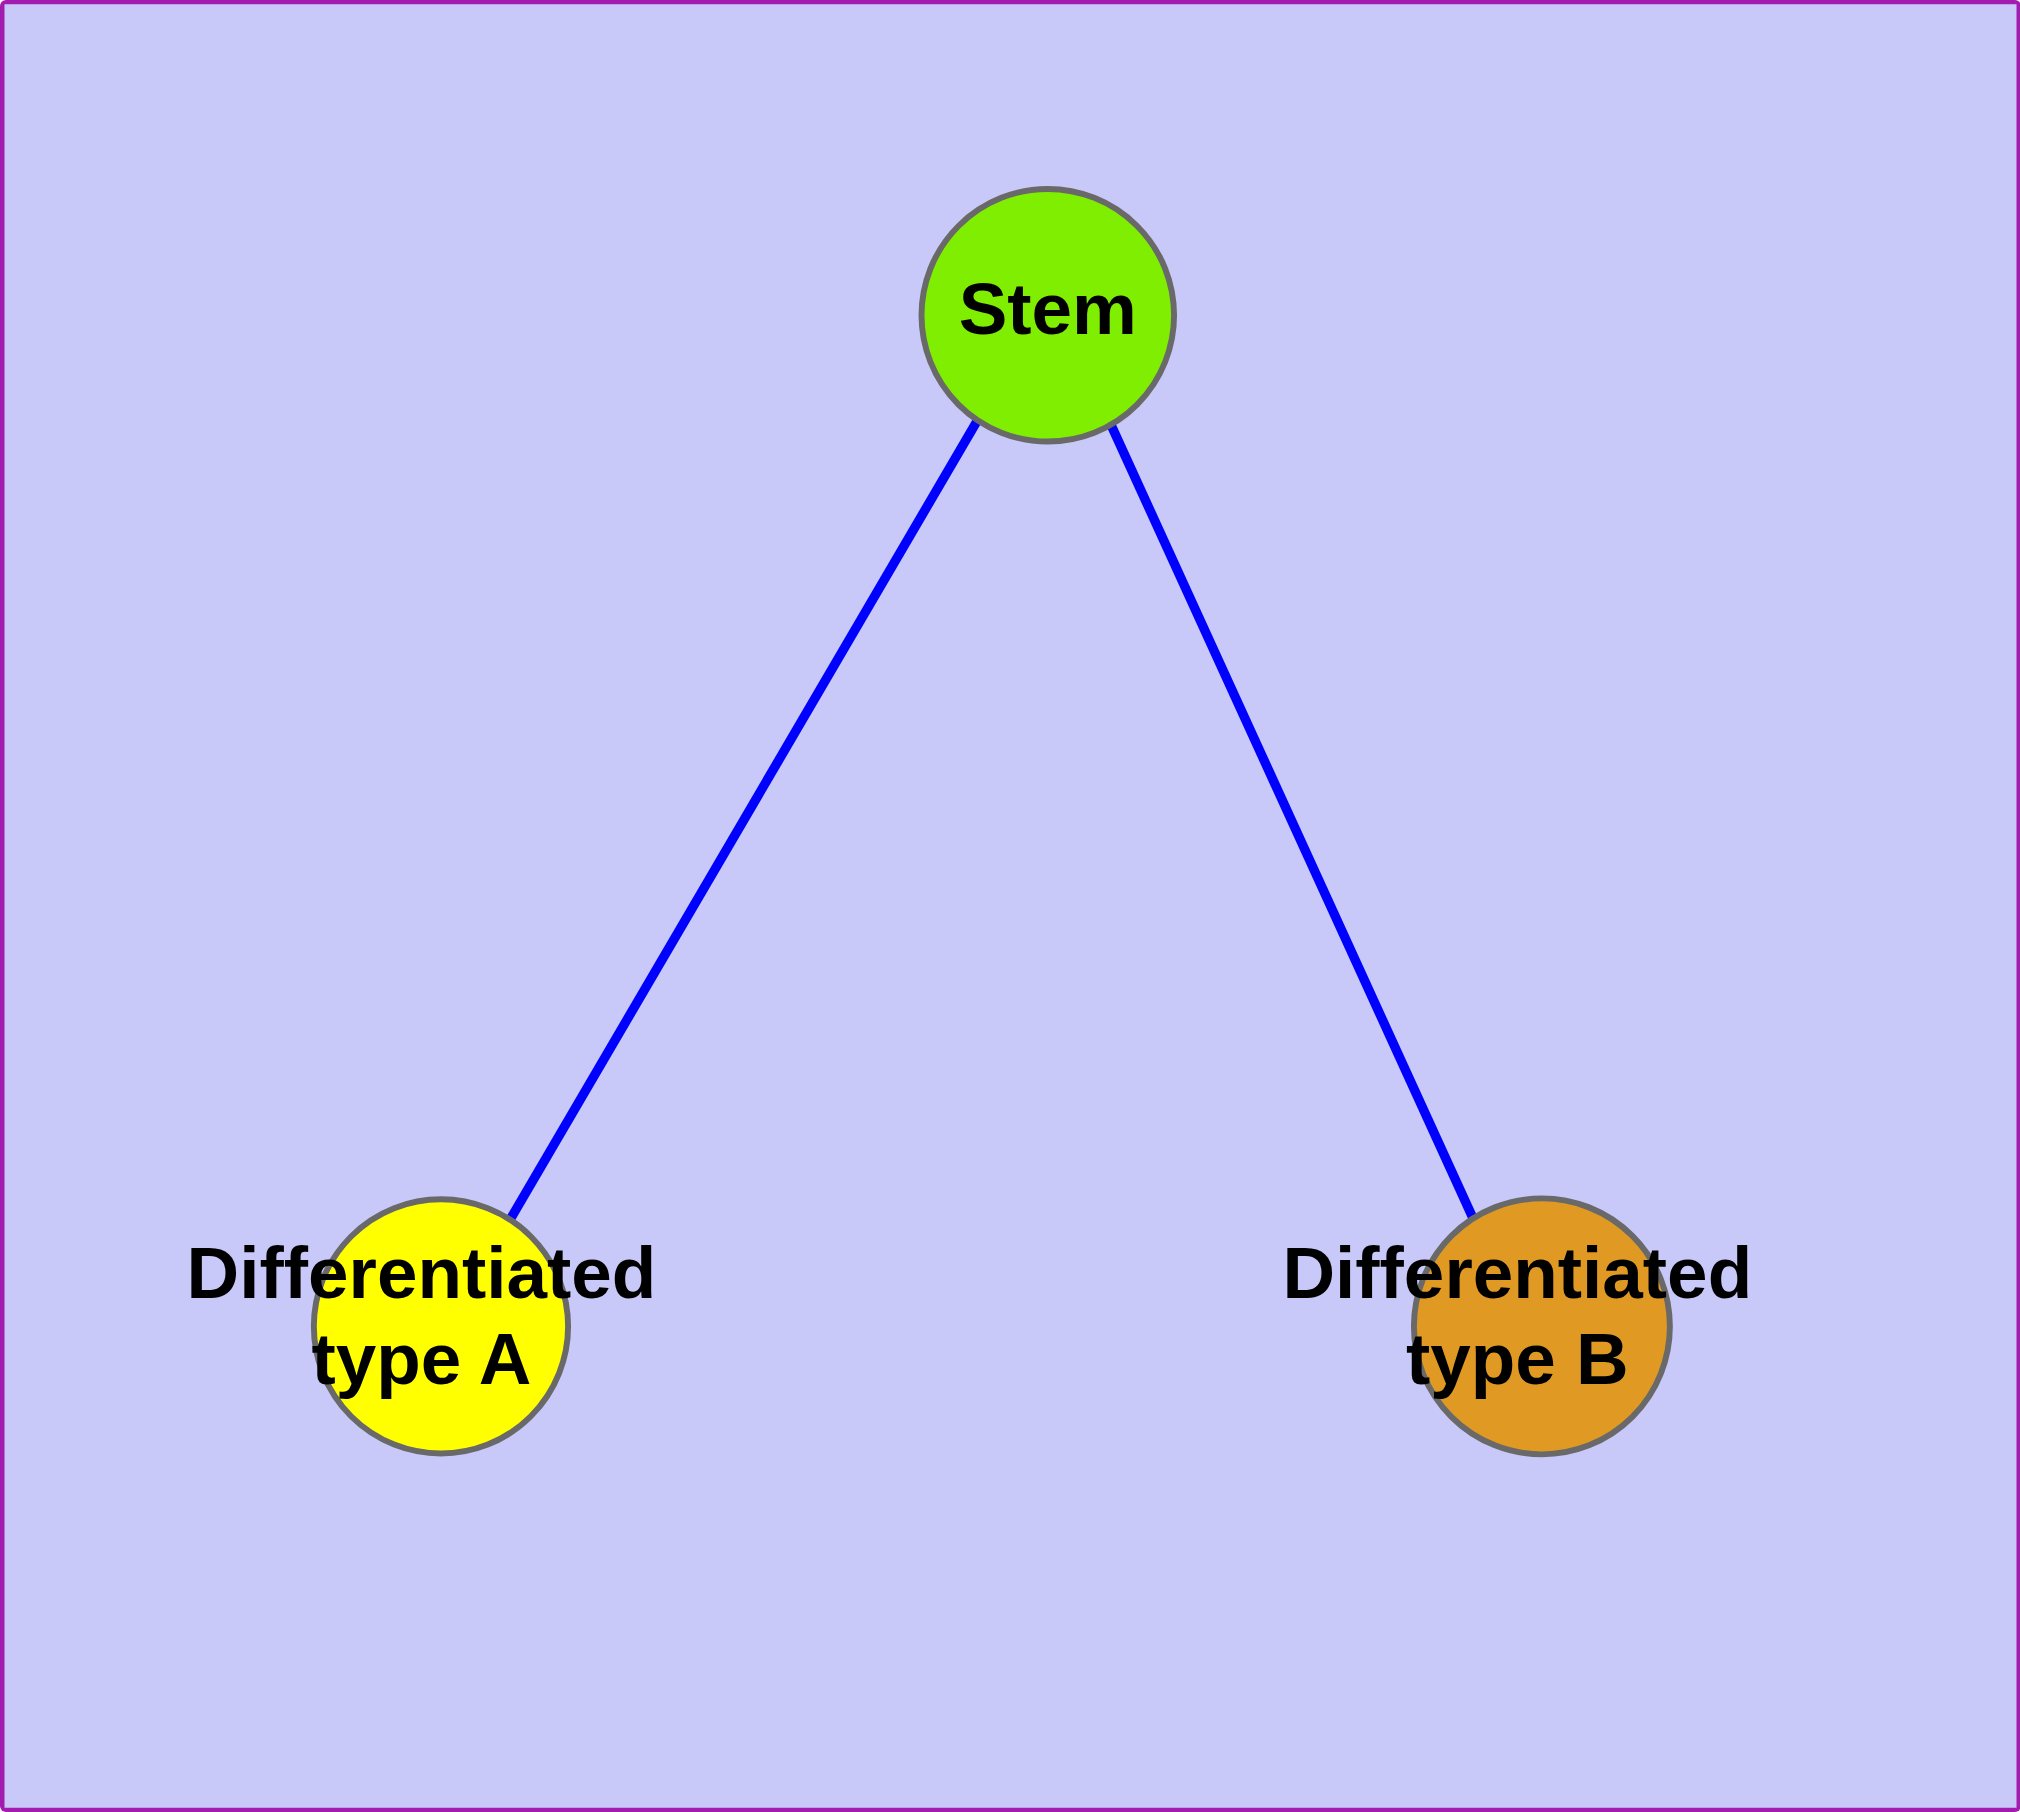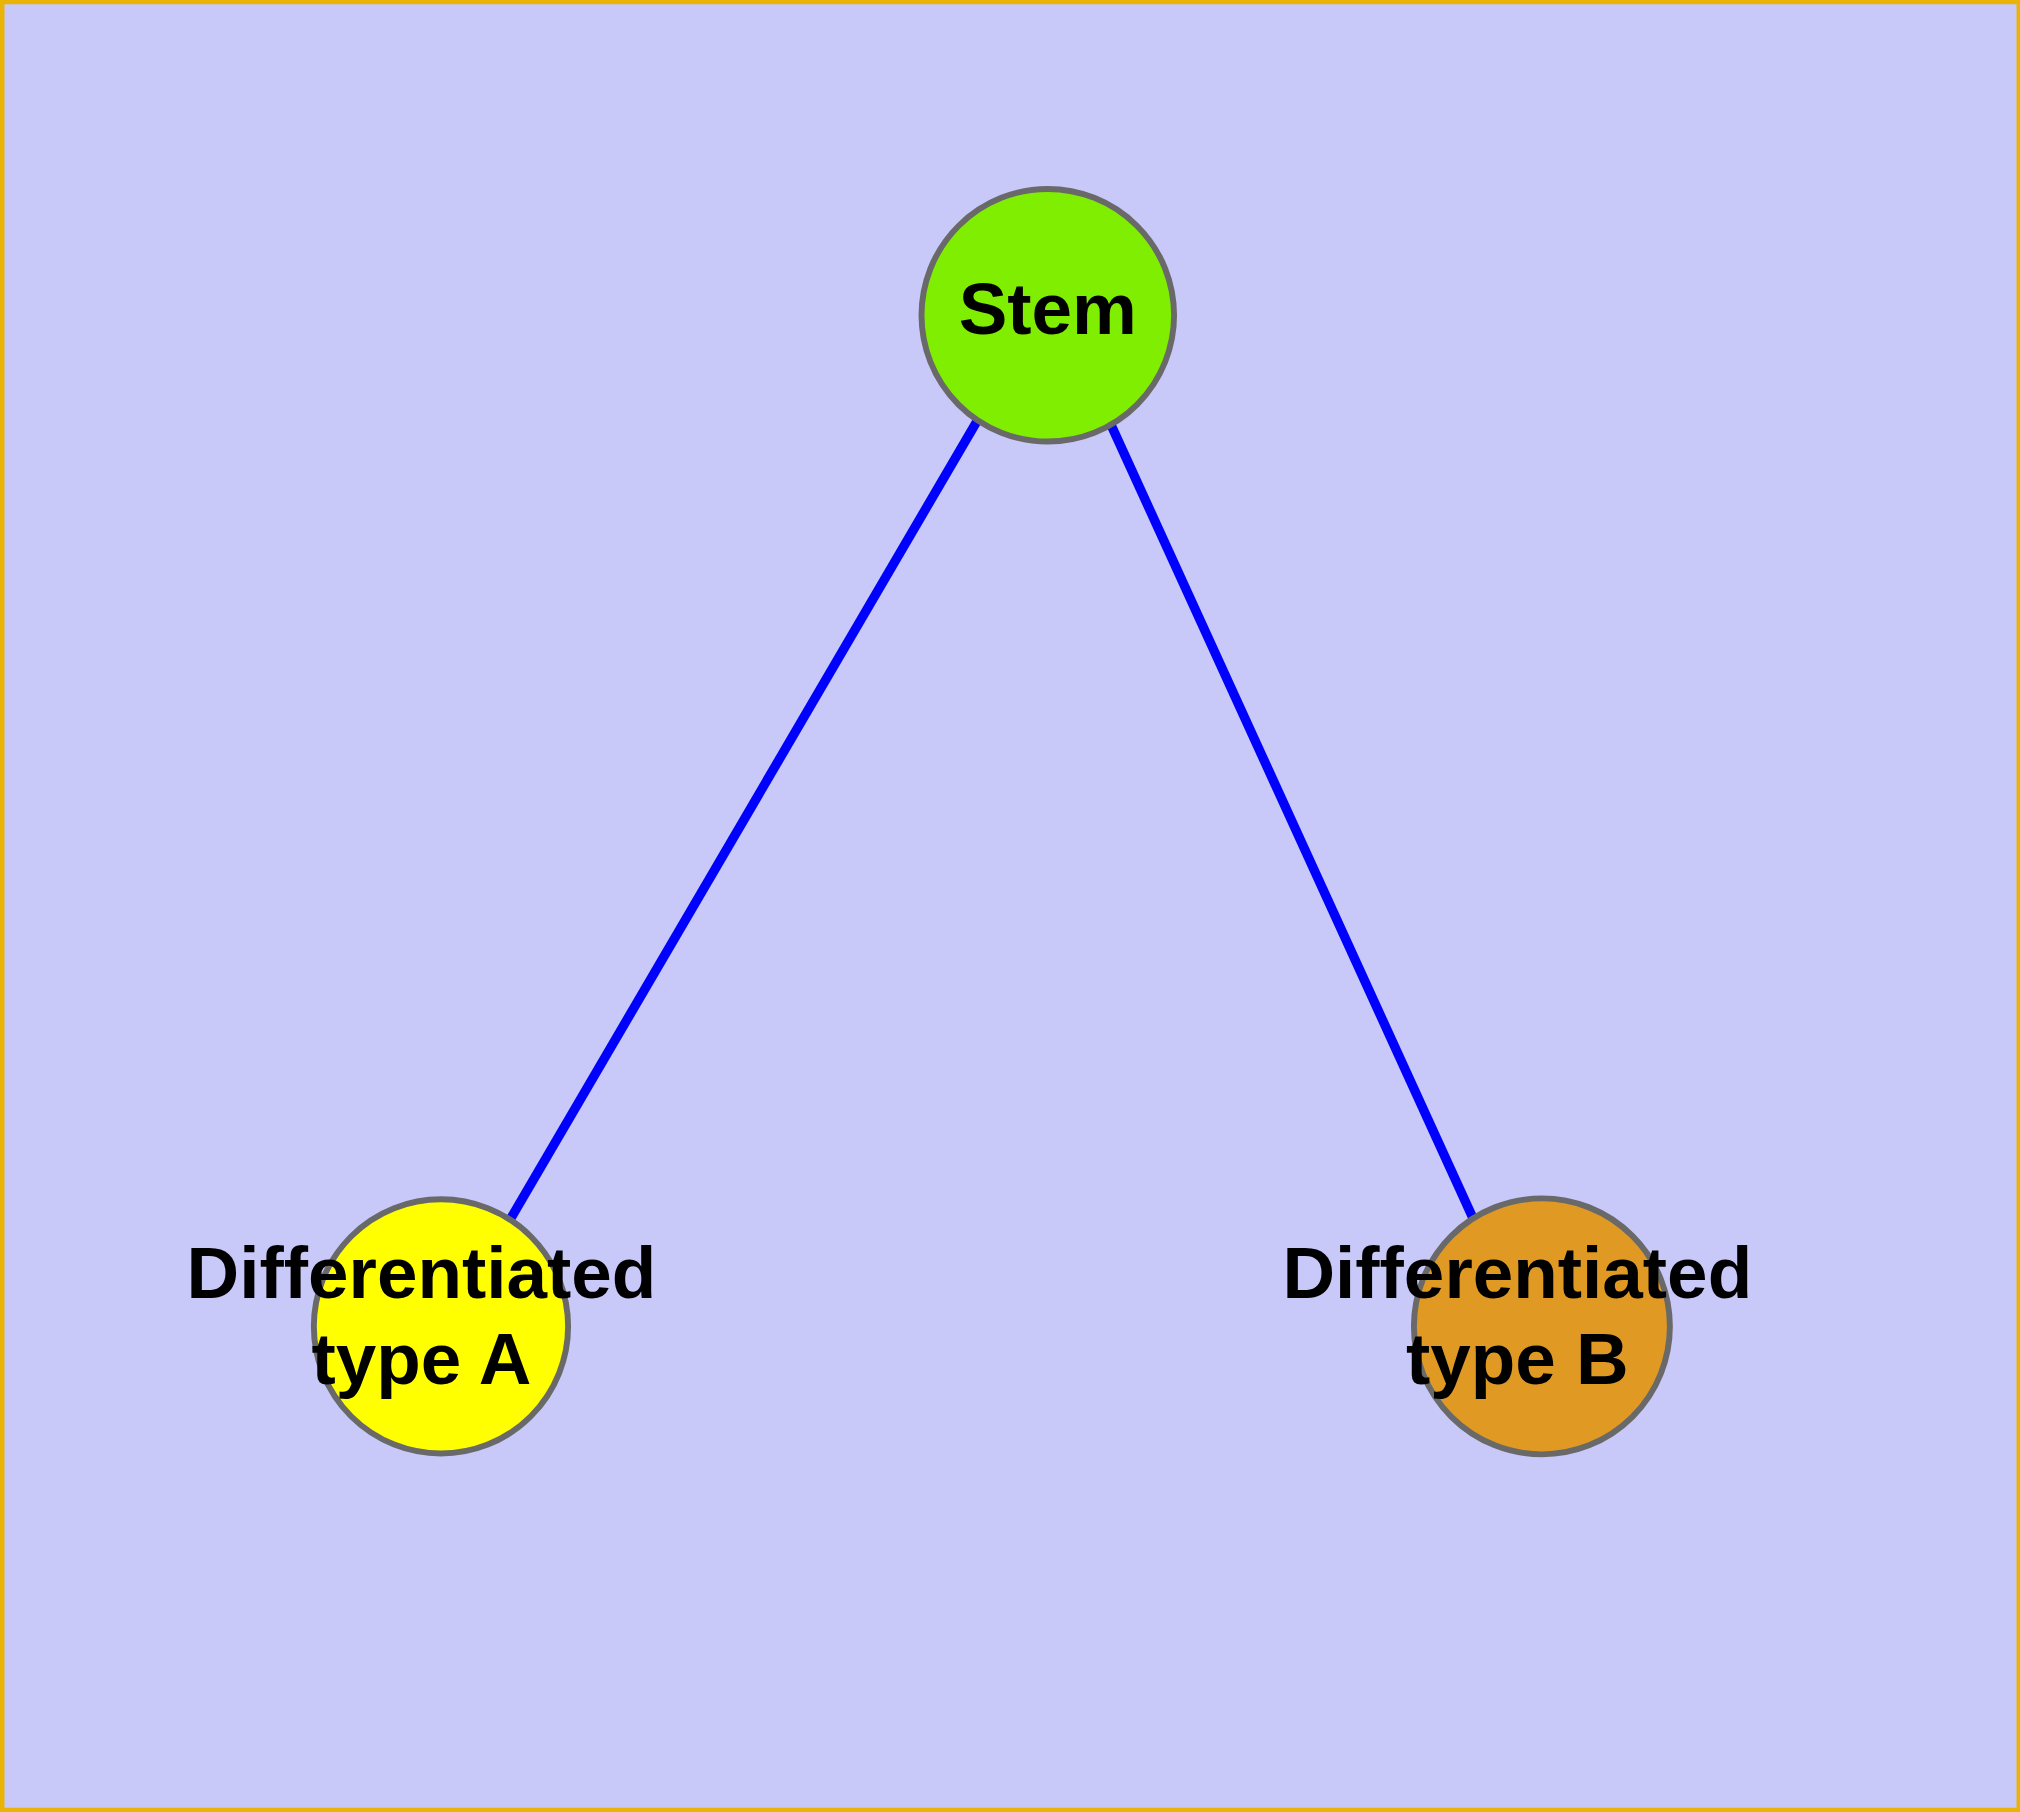--- a/index.html
+++ b/index.html
@@ -33,21 +33,21 @@
     font-weight: bold;
     fill: #000000;
     text-anchor: middle;
     dominant-baseline: middle;
     white-space: pre;
   }
 </style>
 </head>
 <body>
 
-<div id="graph-canvas" style="background: #eab308;">
+<div id="graph-canvas" style="background: #a21caf; border-radius: 6px;">
   <svg id="graph-svg" viewBox="0 0 2384 2138" xmlns="http://www.w3.org/2000/svg">
 
     <rect id="plot-bg" x="5" y="5" width="2374" height="2128" fill="#c9c9f9"></rect>
 
     <g id="edges-layer">
       <line id="edge-stem-diff_a" stroke="#0000ff" stroke-width="11" stroke-linecap="butt" x1="1153" y1="496" x2="601" y2="1440"></line>
       <line id="edge-stem-diff_b" stroke="#0000ff" stroke-width="11" stroke-linecap="butt" x1="1310" y1="500" x2="1738" y2="1438"></line>
     </g>
 
     <g id="nodes-layer">

